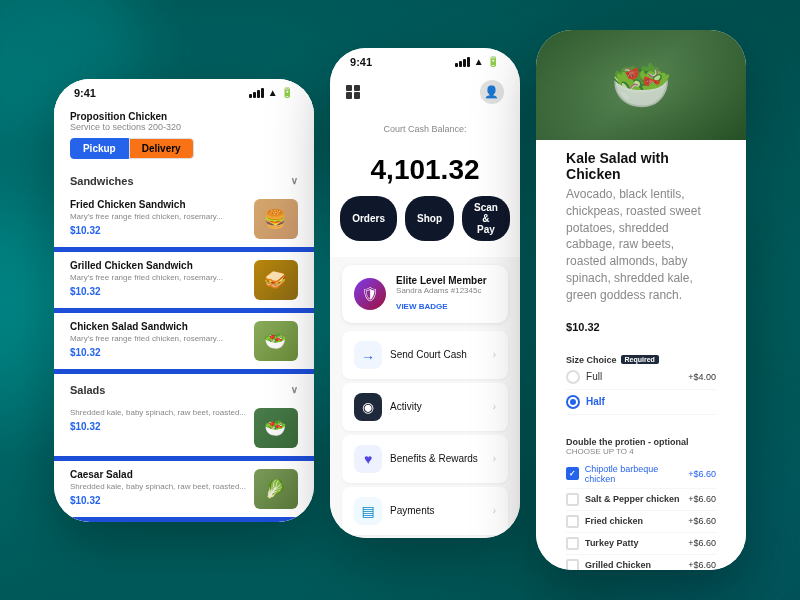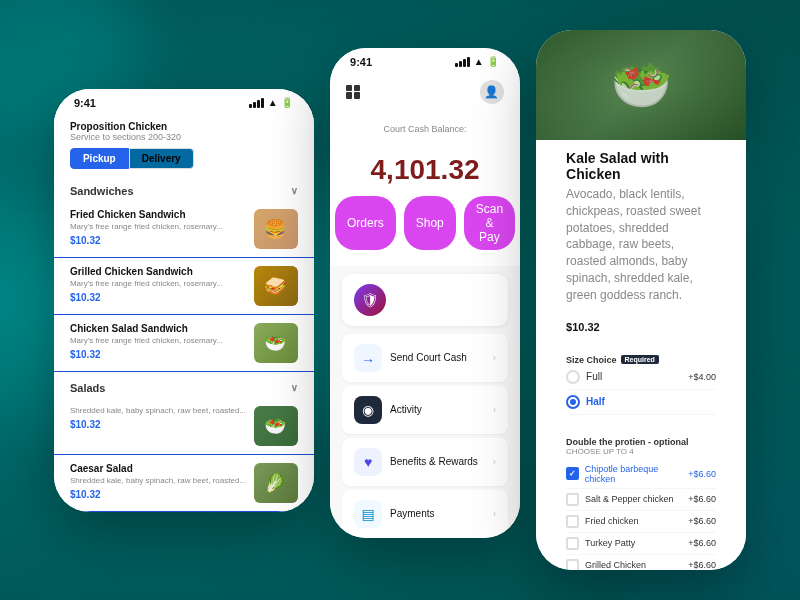--- a/index.html
+++ b/index.html
@@ -64,42 +64,42 @@
     .toggle-btns {
       display: flex;
       gap: 0;
       margin-top: 4px;
     }
     .toggle-btn {
       padding: 4px 12px;
       font-size: 10px;
       font-weight: 600;
       border: 1px solid #ddd;
-      background: #0369a1;
+      background: #f97316;
       cursor: pointer;
     }
     .toggle-btn.active { background: #2563eb; color: #fff; border-color: #2563eb; }
     .toggle-btn:first-child { border-radius: 4px 0 0 4px; }
     .toggle-btn:last-child { border-radius: 0 4px 4px 0; }
 
     .section-header {
       display: flex;
       justify-content: space-between;
       align-items: center;
       padding: 10px 16px 4px;
       font-size: 11px;
       font-weight: 600;
       color: #333;
     }
     .chevron { font-size: 10px; color: #888; }
 
     .menu-item {
       display: flex;
       padding: 8px 16px;
-      border-bottom: 1px solid #1d4ed8;
+      border-bottom: 5px solid #1d4ed8;
       gap: 8px;
       align-items: flex-start;
     }
     .menu-item-info { flex: 1; min-width: 0; }
     .menu-item-name { font-size: 10px; font-weight: 600; color: #111; margin-bottom: 2px; }
     .menu-item-desc { font-size: 8px; color: #888; line-height: 1.3; margin-bottom: 3px; }
     .menu-item-price { font-size: 10px; color: #2563eb; font-weight: 600; }
     .menu-item-img {
       width: 44px;
       height: 40px;
@@ -131,34 +131,34 @@
       align-items: center;
       padding: 8px 16px;
       background: #fff;
     }
     .wallet-balance-section {
       background: #fff;
       padding: 12px 16px 16px;
       text-align: center;
     }
     .balance-label { font-size: 9px; color: #888; margin-bottom: 20px; }
-    .balance-amount { font-size: 28px; font-weight: 700; color: #7f1d1d; }
+    .balance-amount { font-size: 28px; font-weight: 700; color: #000000; }
     .wallet-action-btns {
       display: flex;
       justify-content: center;
       gap: 8px;
       margin-top: 10px;
     }
     .wallet-btn {
       padding: 6px 12px;
-      background: #d946ef;
+      background: #0f172a;
       color: #fff;
       border-radius: 20px;
-      font-size: 12px;
-      font-weight: 400;
+      font-size: 10px;
+      font-weight: 700;
       cursor: pointer;
       border: none;
     }
 
     .member-card {
       background: #fff;
       margin: 8px 12px;
       border-radius: 10px;
       padding: 10px 12px;
       display: flex;
@@ -291,21 +291,21 @@
       width: 13px;
       height: 13px;
       border-radius: 2px;
       border: 2px solid #ddd;
       display: flex;
       align-items: center;
       justify-content: center;
       background: #fff;
     }
     .checkbox-box.checked { background: #2563eb; border-color: #2563eb; color: #fff; }
-    .checkbox-label { font-size: 9px; color: #333; }
+    .checkbox-label { font-size: 9px; color: #333; font-weight: bold; }
     .checkbox-label.checked { color: #2563eb; font-weight: 400; }
     .checkbox-price { font-size: 9px; color: #2563eb; }
     .checkbox-price.normal { color: #333; }
 
     .grid-icon { display: grid; grid-template-columns: 1fr 1fr; gap: 1.5px; width: 14px; height: 14px; }
     .grid-cell { background: #333; border-radius: 1px; }
 
     .avatar-icon {
       width: 24px;
       height: 24px;
@@ -478,20 +478,25 @@
       <div class="balance-amount">4,101.32</div>
       <div class="wallet-action-btns">
         <button class="wallet-btn">Orders</button>
         <button class="wallet-btn">Shop</button>
         <button class="wallet-btn">Scan &amp; Pay</button>
       </div>
     </div>
 
     <div class="member-card">
       <div class="member-icon">🛡</div>
+      <div class="member-info">
+        <div class="member-title">Elite Level Member</div>
+        <div class="member-name">Sandra Adams #12345c</div>
+        <button class="view-badge-btn">VIEW BADGE</button>
+      </div>
     </div>
 
     <div class="wallet-menu-item">
       <div class="wallet-menu-icon icon-blue">→</div>
       <span class="wallet-menu-label">Send Court Cash</span>
       <span class="wallet-menu-chevron">›</span>
     </div>
 
     <div class="wallet-menu-item">
       <div class="wallet-menu-icon icon-dark">◉</div>

